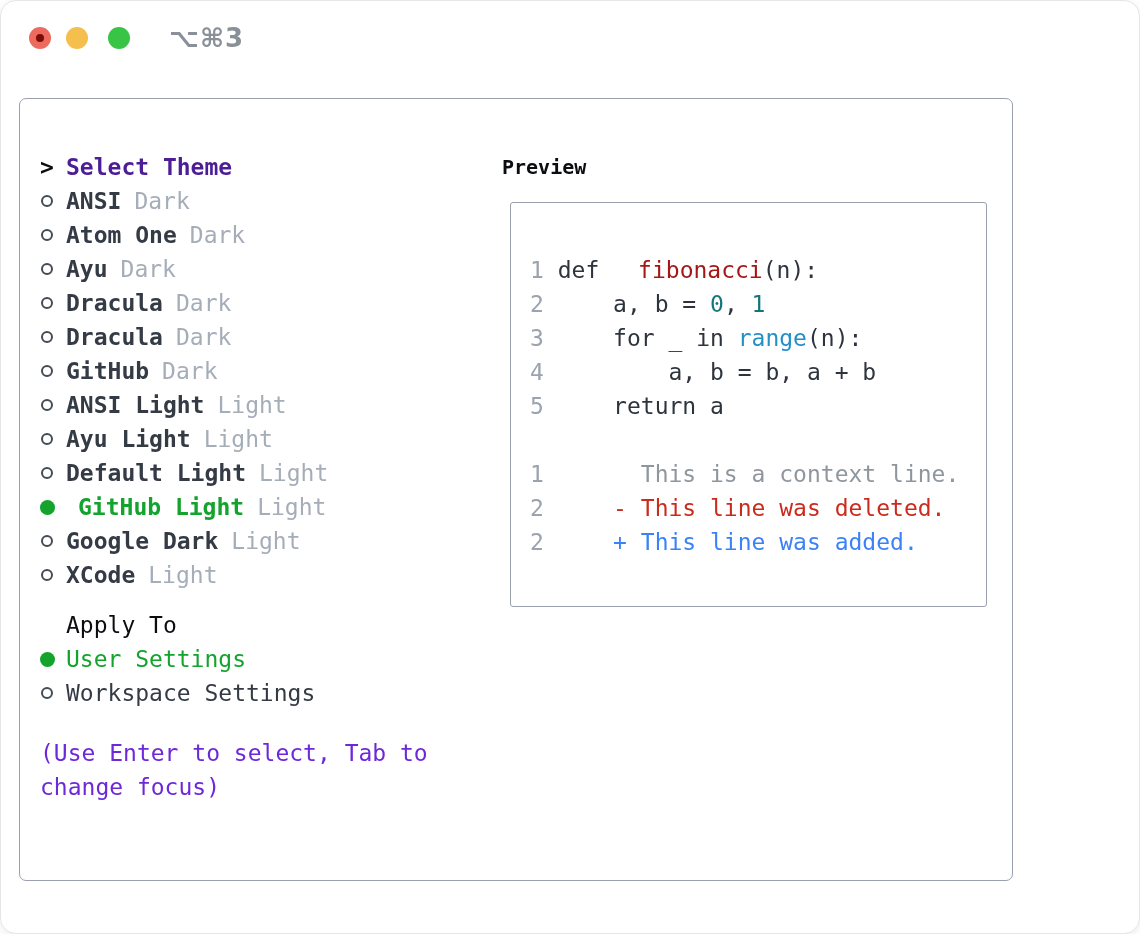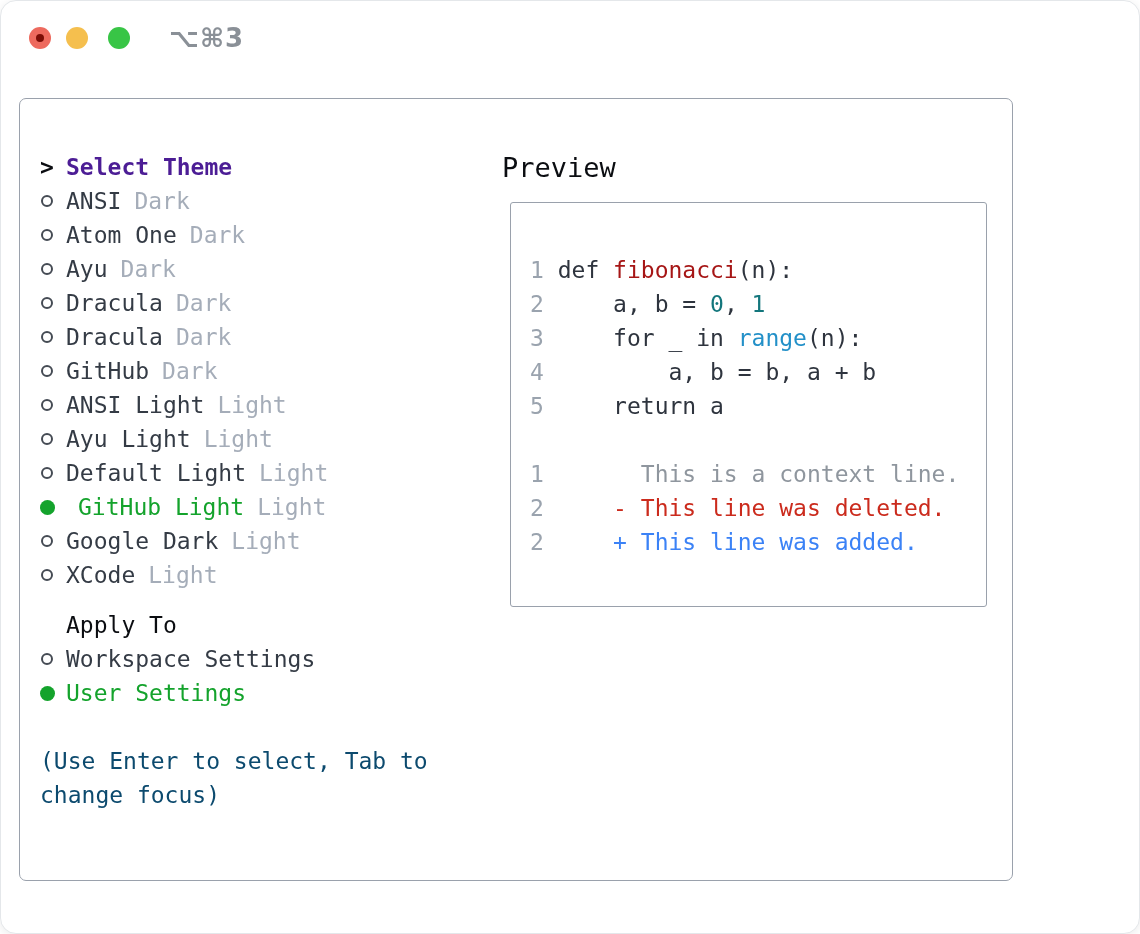--- a/index.html
+++ b/index.html
@@ -37,46 +37,46 @@
 
   .row { display:flex; align-items:center; height:34px; white-space:pre;
          font-size:23px; }
   .prefix { width:26px; flex:0 0 26px; display:flex; align-items:center; }
   .caret { font-weight:bold; color:#0b0d11; font-size:23px; }
   .dot { width:12px; height:12px; border:2px solid #454b54; border-radius:50%; margin-left:1px; }
   .dot-filled { width:15px; height:15px; background:#14a32c; border-radius:50%; }
 
   .left-col { position:absolute; left:20px; top:51px; width:450px; }
   .header-label { font-weight:bold; color:#4c1d95; }
-  .iname { color:#343b45; }
+  .iname { color:#343b45;font-weight:bold; }
   .itag  { color:#a5adb9; margin-left:13px; }
   .row.selected .iname { color:#14a32c;margin-left:12px; }
 
   .apply-section { margin-top:16px; }
   .apply-header { color:#0b0d11; }
   .opt-label { color:#343b45; }
   .row.selected .opt-label { color:#14a32c; }
 
-  .hint { margin-top:34px; color:#0c4a6e; font-size:23px; line-height:34px; white-space:pre; }
+  .hint { margin-top:26px; color:#6d28d9; font-size:23px; line-height:34px; white-space:pre; }
 
   
   .preview-label {
     position:absolute; left:482px; top:51px; height:34px;
     display:flex; align-items:center;
-    font-size:27px; font-weight:normal; color:#0b0d11;
+    font-size:20px; font-weight:bold; color:#0b0d11;
   }
   .preview-box {
     position:absolute; left:490px; top:103px; width:477px; height:405px;
     border:1.5px solid #9aa1ac; border-radius:3px; background:#fff;
     padding:50px 0 0 19px; overflow:hidden;
   }
   .cl { height:34px; display:flex; align-items:center; white-space:pre; font-size:23px; }
   .ln     { color:#9aa3ae; }
   .c-plain{ color:#2e343e; }
-  .c-def  { color:#a61616; }
+  .c-def  { color:#a61616;margin-left:25px; }
   .c-num  { color:#13767c; }
   .c-bi   { color:#2390c8; }
   .c-ctx  { color:#8f969e; }
   .c-del  { color:#cb2b1d; }
   .c-add  { color:#3b82f6;text-align:center; }
 </style>
 </head>
 <body>
 
 <div class="window">
@@ -110,22 +110,22 @@
           <div class="row"><span class="prefix"><span class="dot"></span></span><span class="iname">Google Dark</span><span class="itag">Light</span></div>
           <div class="row"><span class="prefix"><span class="dot"></span></span><span class="iname">XCode</span><span class="itag">Light</span></div>
         </div>
 
       <div class="apply-section">
         <div class="row">
           <span class="prefix"></span>
           <span class="apply-header">Apply To</span>
         </div>
         <div>
+            <div class="row selected"><span class="prefix"><span class="dot-filled"></span></span><span class="opt-label">User Settings</span></div>
             <div class="row"><span class="prefix"><span class="dot"></span></span><span class="opt-label">Workspace Settings</span></div>
-            <div class="row selected"><span class="prefix"><span class="dot-filled"></span></span><span class="opt-label">User Settings</span></div>
           </div>
       </div>
 
       <div class="hint">(Use Enter to select, Tab to
 change focus)</div>
     </div>
 
     <div class="preview-label">Preview</div>
     <div class="preview-box">
         <div class="cl"><span class="ln">1 </span><span class="c-plain">def </span><span class="c-def">fibonacci</span><span class="c-plain">(n):</span></div>

